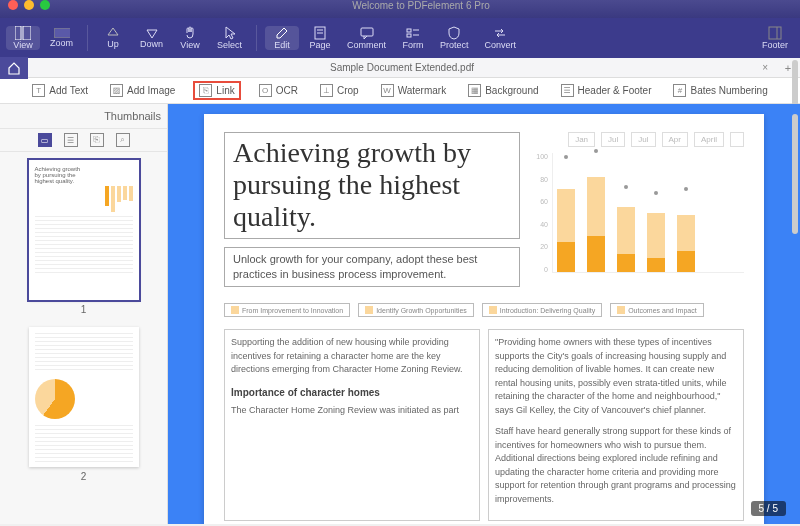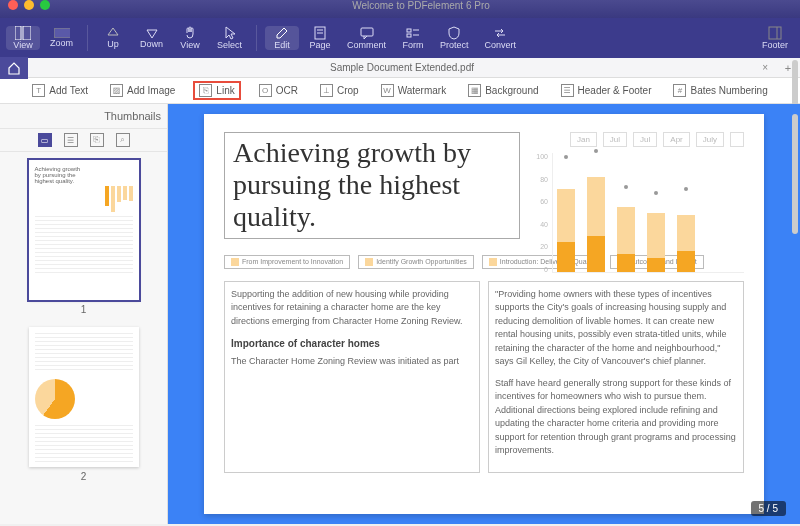--- a/index.html
+++ b/index.html
@@ -286,28 +286,29 @@
         </div>
         <div class="thumb-num">2</div>
       </div>
     </div>
     <div class="scrollbar-v" style="top:60px;height:160px"></div>
   </div>
 
   <div class="canvas">
     <div class="page">
       <div class="headline">Achieving growth by pursuing the highest quality.</div>
+      <div class="subhead">Unlock growth for your company, adopt these best practices in business process improvement.</div>
 
       <div class="chart">
         <div class="chart-months">
           <span class="month">Jan</span>
           <span class="month">Jul</span>
           <span class="month">Jul</span>
           <span class="month">Apr</span>
-          <span class="month">July</span>
+          <span class="month">April</span>
           <span class="month" style="width:14px"></span>
         </div>
         <div class="chart-body">
           <div class="yaxis">
             <span>100</span>
             <span>80</span>
             <span>60</span>
             <span>40</span>
             <span>20</span>
             <span>0</span>

